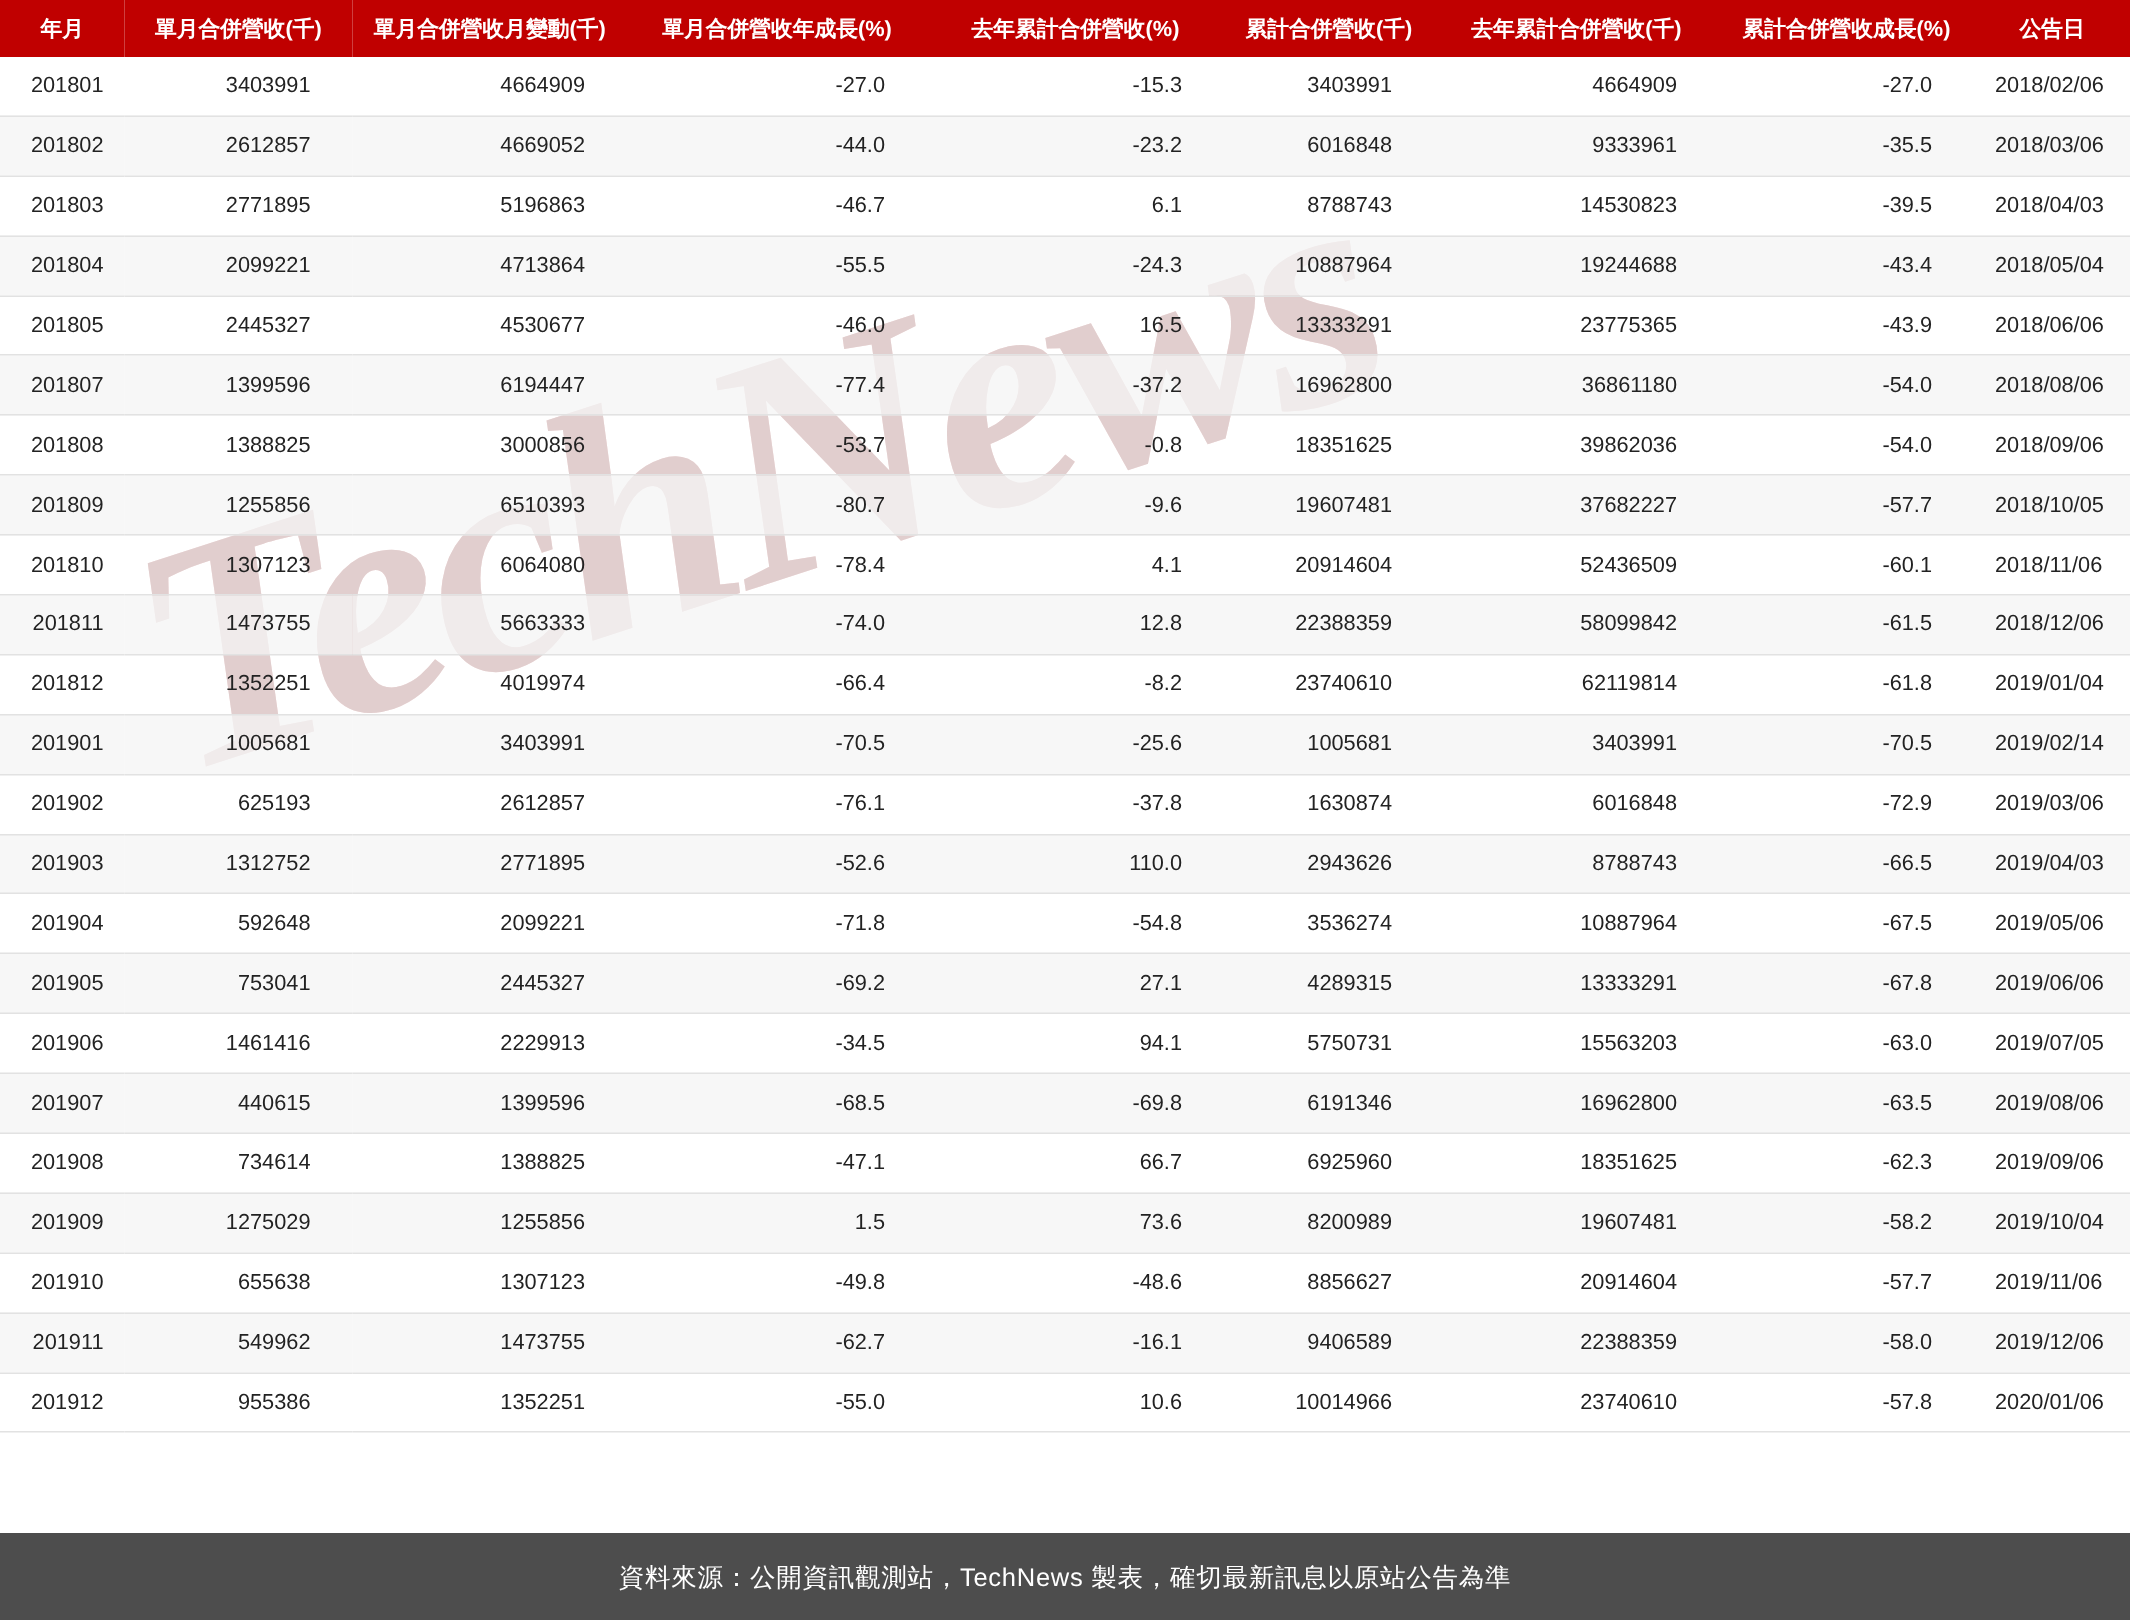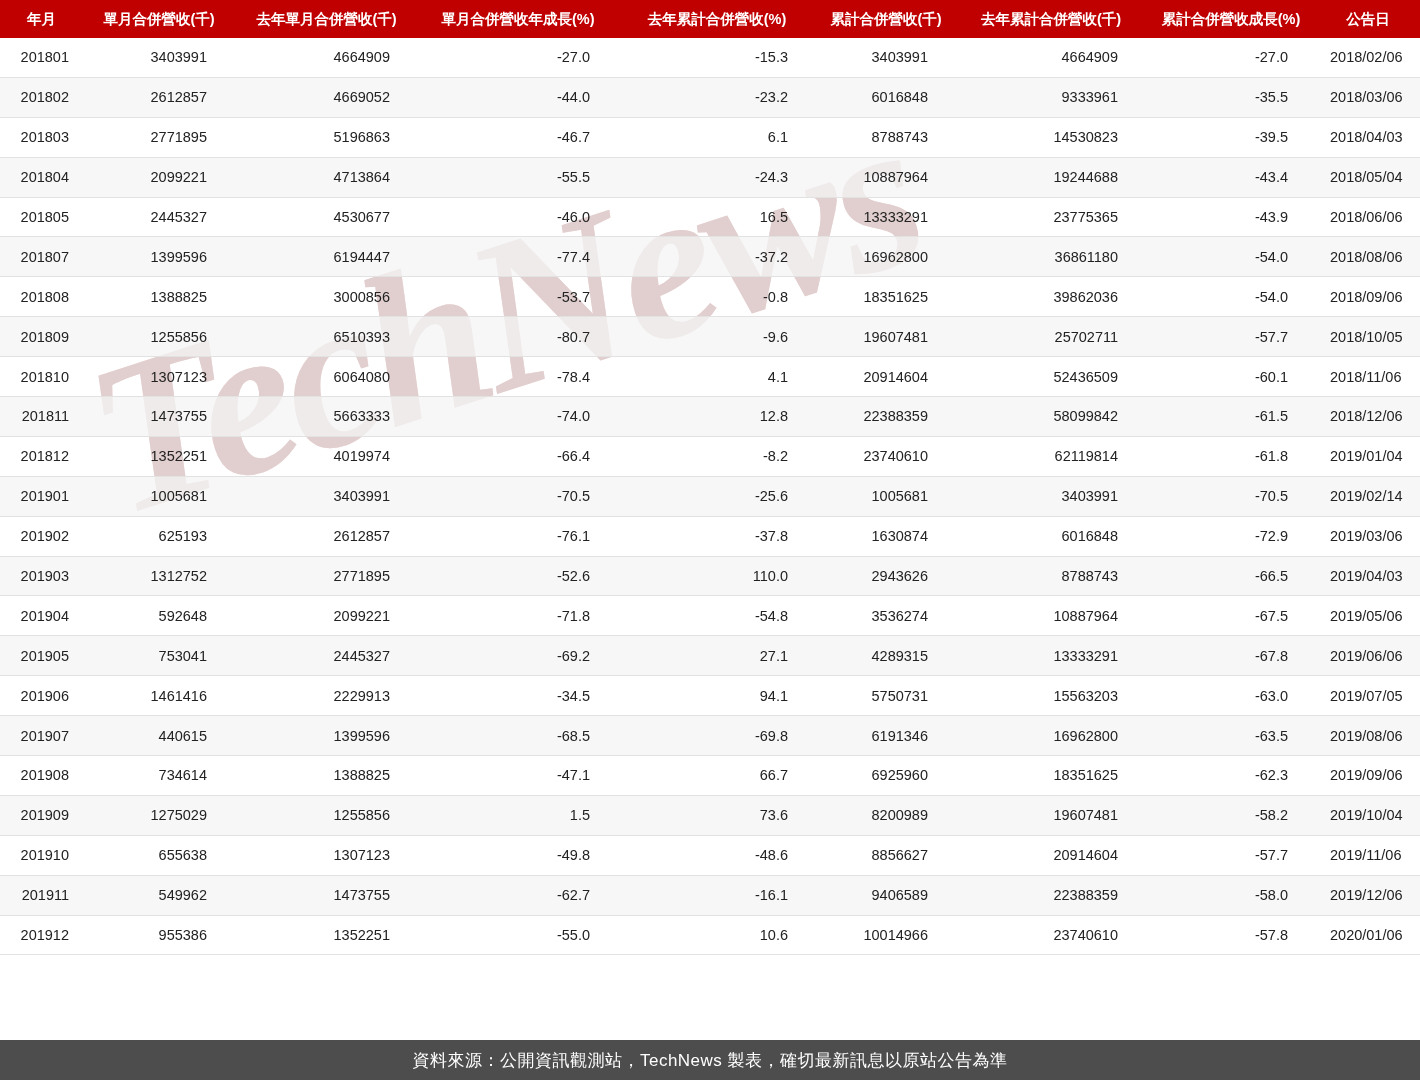--- a/index.html
+++ b/index.html
@@ -82,21 +82,21 @@
   .col-mom { width: 198px; }
   .col-cum { width: 140px; }
   .col-lycum { width: 190px; }
   .col-cumg { width: 170px; }
   .col-date { width: 104px; }
   .footer {
     position: absolute;
     left: 0;
     bottom: 0;
     width: 1420px;
-    height: 40px;
+    height: 58px;
     background: #4d4d4d;
     color: #ffffff;
     display: flex;
     align-items: center;
     justify-content: center;
     font-size: 17px;
     letter-spacing: 0.5px;
     z-index: 3;
   }
 </style>
@@ -117,21 +117,21 @@
     <col class="col-mom">
       <col class="col-cum">
       <col class="col-lycum">
       <col class="col-cumg">
       <col class="col-date">
   </colgroup>
   <thead>
     <tr>
       <th>年月</th>
       <th>單月合併營收(千)</th>
-      <th>去年單月合併營收(千)</th>
+      <th>單月合併營收月變動(千)</th>
       <th>單月合併營收年成長(%)</th>
       <th>去年累計合併營收(%)</th>
       <th>累計合併營收(千)</th>
       <th>去年累計合併營收(千)</th>
       <th>累計合併營收成長(%)</th>
       <th>公告日</th>
     </tr>
   </thead>
   <tbody>
       <tr>
@@ -211,21 +211,21 @@
         <td class="c-num">-54.0</td>
         <td class="c-date">2018/09/06</td>
       </tr>
       <tr>
         <td class="c-ym">201809</td>
         <td class="c-num">1255856</td>
         <td class="c-num">6510393</td>
         <td class="c-num">-80.7</td>
         <td class="c-num">-9.6</td>
         <td class="c-num">19607481</td>
-        <td class="c-num">25702711</td>
+        <td class="c-num">37682227</td>
         <td class="c-num">-57.7</td>
         <td class="c-date">2018/10/05</td>
       </tr>
       <tr>
         <td class="c-ym">201810</td>
         <td class="c-num">1307123</td>
         <td class="c-num">6064080</td>
         <td class="c-num">-78.4</td>
         <td class="c-num">4.1</td>
         <td class="c-num">20914604</td>

